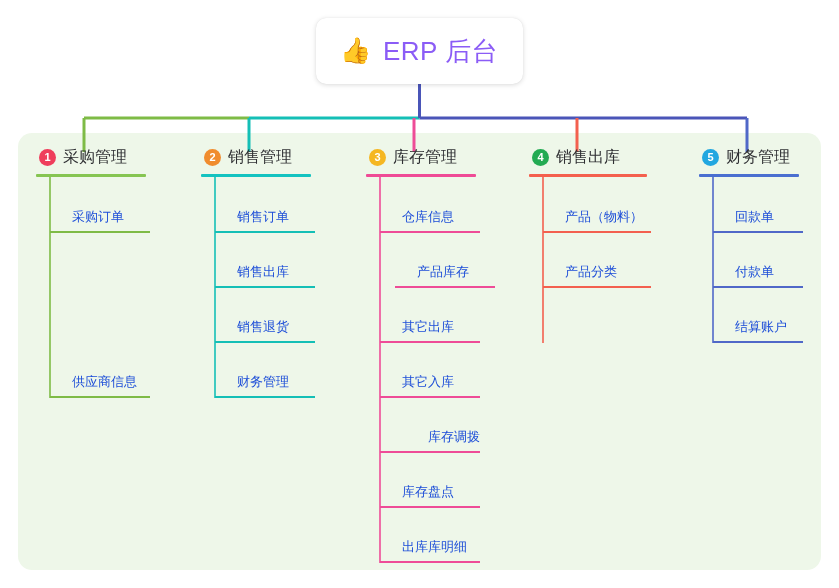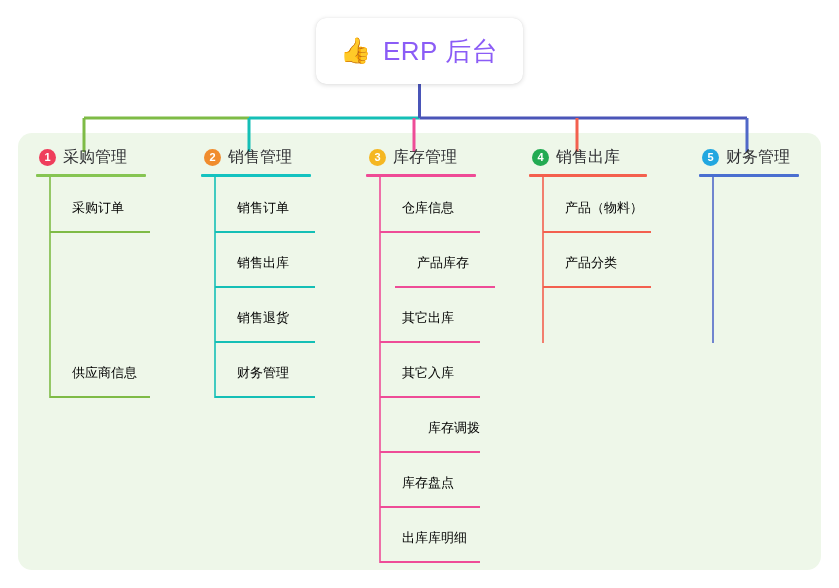--- a/index.html
+++ b/index.html
@@ -118,24 +118,24 @@
   }
   .item {
     position: absolute;
     height: 26px;
     display: flex;
     align-items: flex-end;
     box-sizing: border-box;
   }
   .item-label {
     font-size: 13px;
-    color: #000000;
+    color: #1d4ed8;
     white-space: nowrap;
     padding-left: 22px;
-    padding-bottom: 16px;
+    padding-bottom: 7px;
   }
   .item-rule {
     position: absolute;
     left: 0;
     bottom: 0;
     height: 1.6px;
   }
 </style>
 </head>
 <body>
@@ -264,16 +264,30 @@
             <div class="item-rule" style="background: rgb(243, 96, 79); width: 108px;"></div>
           </div>
         </div>
       </div>
       <div class="column" style="left: 699px; width: 100px;">
         <div class="col-head">
           <span class="badge" style="background: rgb(34, 167, 224);">5</span>
           <span class="head-label">财务管理</span>
         </div>
         <div class="head-rule" style="background: rgb(74, 111, 208); width: 100px;"></div>
+        <div class="items" style="height: 221px;">
+          <div class="item" style="left: 14px; width: 90px; top: 30px;">
+            <span class="item-label">回款单</span>
+            <div class="item-rule" style="background: rgb(80, 104, 200); width: 90px;"></div>
+          </div>
+          <div class="item" style="left: 14px; width: 90px; top: 85px;">
+            <span class="item-label">付款单</span>
+            <div class="item-rule" style="background: rgb(80, 104, 200); width: 90px;"></div>
+          </div>
+          <div class="item" style="left: 14px; width: 90px; top: 140px;">
+            <span class="item-label">结算账户</span>
+            <div class="item-rule" style="background: rgb(80, 104, 200); width: 90px;"></div>
+          </div>
+        </div>
       </div>
     </div>
 
 </div>
 
 </body></html>

